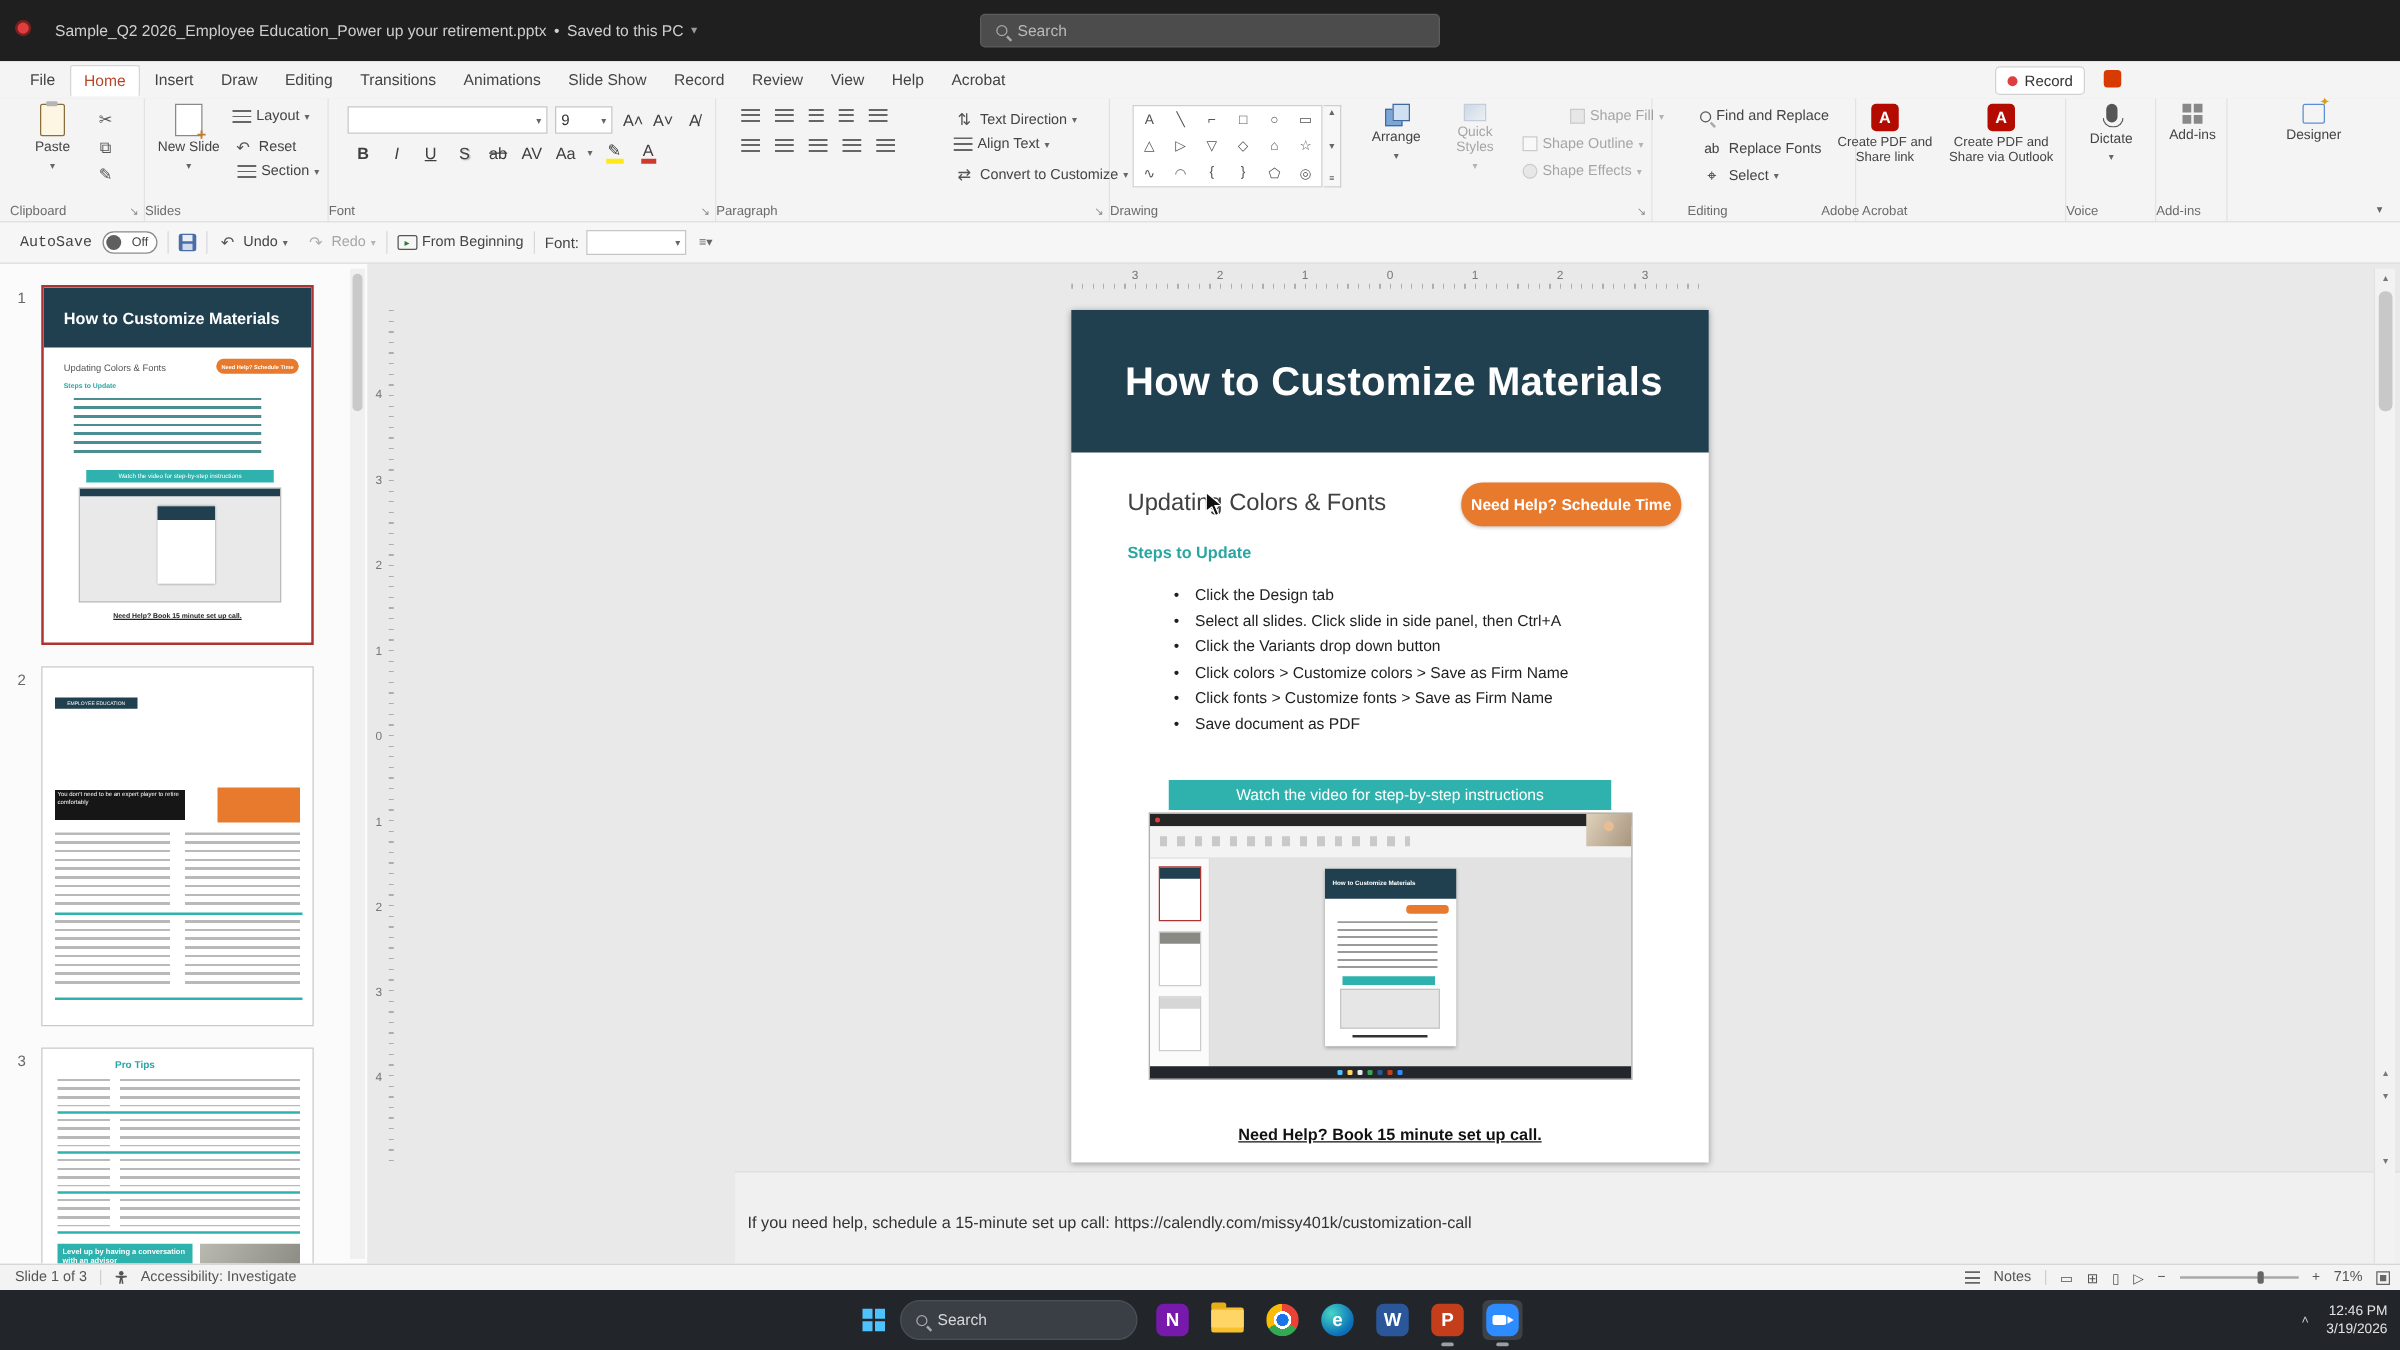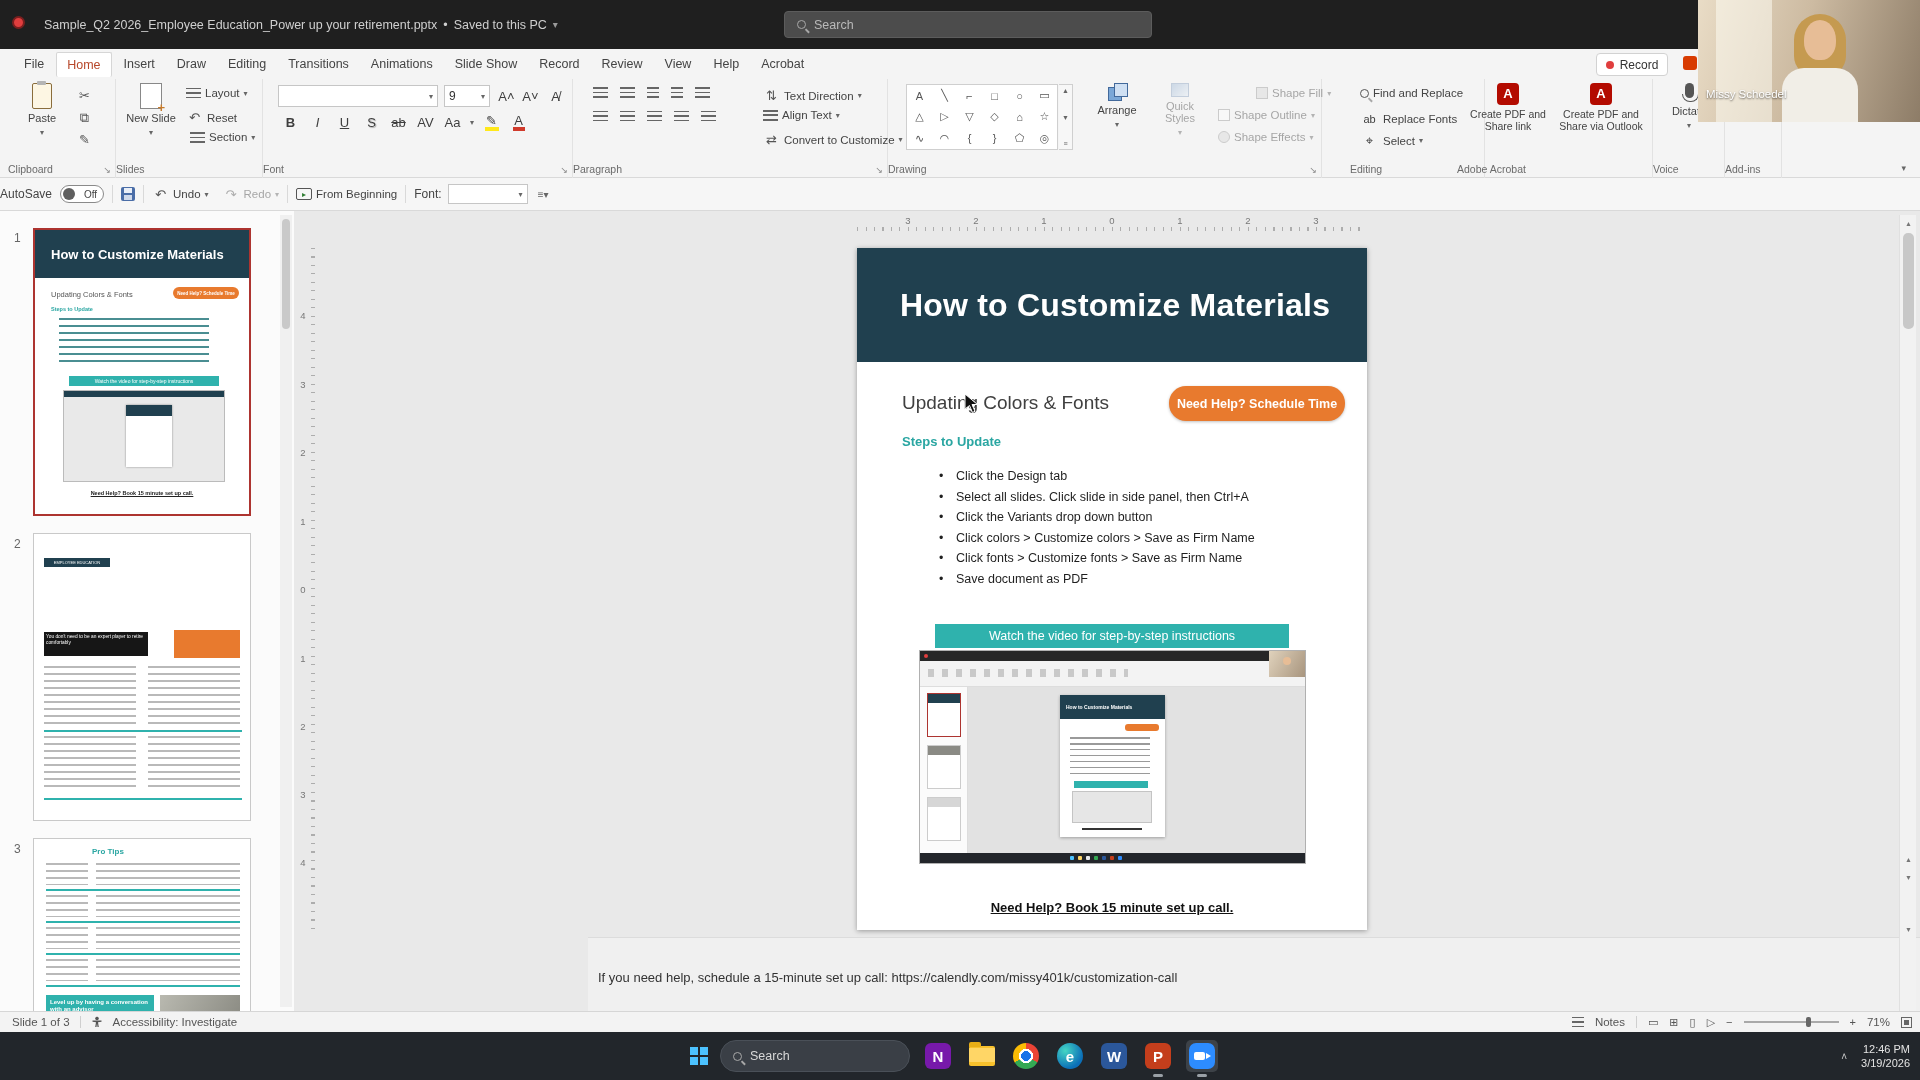--- a/index.html
+++ b/index.html
@@ -454,21 +454,21 @@
       <div class="bigbtn" style="left:40px;width:58px;">
         <span class="designer-ic"></span>
         <span>Designer</span>
       </div>
     </div>
 
     <span class="collapse-chev">▾</span>
   </div>
 
   <div class="abs qat">
-    <span style="">AutoSave</span>
+    <span style="margin-left:16px;font-family:Liberation Mono, monospace;">AutoSave</span>
     <span class="toggle">
       <span class="knob"></span>
       <span class="tstate">Off</span>
     </span>
     <span class="sep"></span>
     <span class="floppy"></span>
     <span class="sep"></span>
     <span class="smallrow" style="position:static;">
         <span class="ic16">↶</span>
         <span>Undo</span>
@@ -707,21 +707,14 @@
     </div>
     <div class="tb-right">
       <span class="caret-up">˄</span>
       <div class="clock">
         <div>12:46 PM</div>
         <div>3/19/2026</div>
       </div>
     </div>
   </div>
 
-  <div class="abs webcam">
-    <div class="wc-window"></div>
-    <div class="wc-hair"></div>
-    <div class="wc-face"></div>
-    <div class="wc-body"></div>
-    <div class="wc-name">Missy Schoedel</div>
-  </div>
 
 </div>
 
 </body></html>

